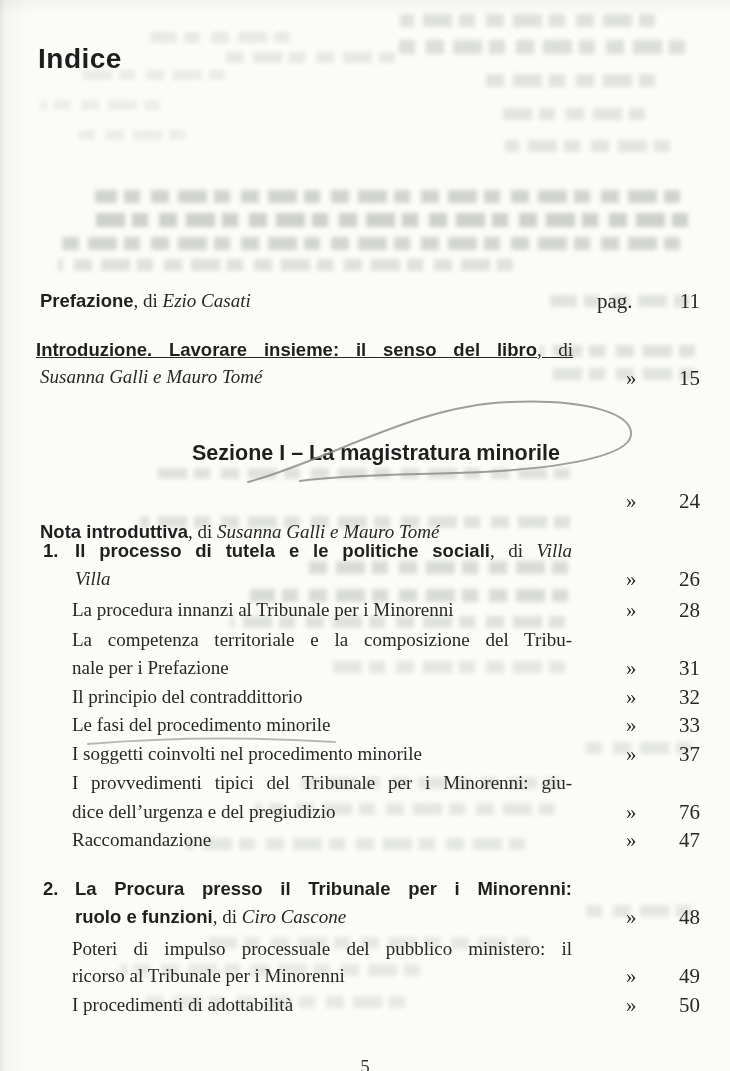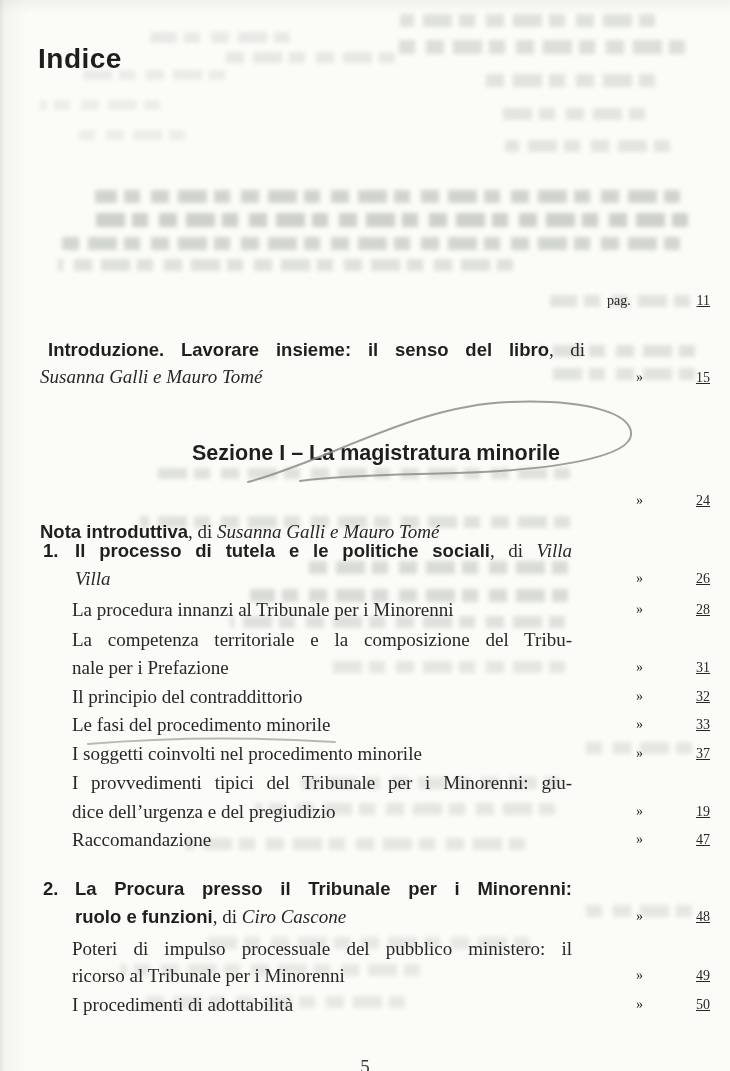--- a/index.html
+++ b/index.html
@@ -26,24 +26,24 @@
   .line.just{white-space:normal;text-align:justify;text-align-last:justify;}
   .bsans{font-family:"Liberation Sans", sans-serif;font-weight:bold;font-size:18.5px;color:#1f1f1f;}
   .ital{font-style:italic;}
   .heading{
     font-family:"Liberation Sans", sans-serif;font-weight:bold;
     font-size:21.5px;line-height:26px;color:#1f1f1f;
     width:680px;text-align:center;
   }
   .itemnum{font-family:"Liberation Sans", sans-serif;font-weight:bold;font-size:18.5px;color:#1f1f1f;line-height:24px;}
   
-  .ref{position:absolute;left:597px;width:103px;height:25px;font-size:14px;line-height:24px;color:#272727;margin-left:10px;}
+  .ref{position:absolute;left:597px;width:103px;height:25px;font-size:21px;line-height:24px;color:#272727;}
   .ref .mark{position:absolute;left:0;top:0;}
   .ref.g .mark{left:29px;}
-  .ref .num{position:absolute;right:0;top:0;width:42px;text-align:right;text-decoration:underline;}
+  .ref .num{position:absolute;right:0;top:0;width:42px;text-align:right;}
   
   .folio{left:0;top:1056px;width:730px;text-align:center;font-size:19px;color:#3a3a3a;}
   
   .ghost{
     position:absolute;z-index:1;border-radius:2px;
     background:repeating-linear-gradient(90deg,
       #98a096 0px 16px, transparent 16px 23px,
       #98a096 23px 52px, transparent 52px 61px,
       #98a096 61px 79px, transparent 79px 90px);
     filter:blur(2.2px);
@@ -84,26 +84,29 @@
   <div class="ghost" style="left:290px;top:777px;width:270px;height:12px;opacity:.22;"></div>
   <div class="ghost" style="left:255px;top:803px;width:300px;height:12px;opacity:.22;"></div>
   <div class="ghost" style="left:185px;top:838px;width:340px;height:12px;opacity:.22;"></div>
   <div class="ghost" style="left:580px;top:905px;width:112px;height:12px;opacity:.22;"></div>
   <div class="ghost" style="left:200px;top:937px;width:330px;height:12px;opacity:.20;"></div>
   <div class="ghost" style="left:120px;top:964px;width:300px;height:12px;opacity:.20;"></div>
   <div class="ghost" style="left:145px;top:996px;width:260px;height:12px;opacity:.20;"></div>
 
   <div class="abs txt title" style="left:38px;top:14px;margin-top:29px;">Indice</div>
 
+  <div class="abs txt line" style="left:40px;top:289px;">
+    <span class="bsans">Prefazione</span><span>, di </span><span class="ital">Ezio Casati</span>
+  </div>
   <div class="abs txt ref" style="top:289px;">
     <span class="mark">pag.</span>
     <span class="num">11</span>
   </div>
 
-  <div class="abs txt line just" style="left:48px;top:338px;width:537px;">
+  <div class="abs txt line just" style="left:36px;top:338px;width:537px;text-decoration:underline;">
     <span class="bsans">Introduzione. Lavorare insieme: il senso del libro</span><span>, di</span>
   </div>
   <div class="abs txt line ital" style="left:40px;top:365px;">Susanna Galli e Mauro Tomé</div>
   <div class="abs txt ref g" style="top:366px;">
     <span class="mark">»</span>
     <span class="num">15</span>
   </div>
 
   <div class="abs txt heading" style="left:0px;top:440px;padding-left:36px;">Sezione I – La magistratura minorile</div>
 
@@ -153,21 +156,21 @@
   <div class="abs txt line" style="left:72px;top:742px;">I soggetti coinvolti nel procedimento minorile</div>
   <div class="abs txt ref g" style="top:742px;">
     <span class="mark">»</span>
     <span class="num">37</span>
   </div>
 
   <div class="abs txt line just" style="left:72px;top:771px;width:500px;">I provvedimenti tipici del Tribunale per i Minorenni: giu-</div>
   <div class="abs txt line" style="left:72px;top:800px;">dice dell’urgenza e del pregiudizio</div>
   <div class="abs txt ref g" style="top:800px;">
     <span class="mark">»</span>
-    <span class="num">19</span>
+    <span class="num">76</span>
   </div>
 
   <div class="abs txt line" style="left:72px;top:828px;">Raccomandazione</div>
   <div class="abs txt ref g" style="top:828px;">
     <span class="mark">»</span>
     <span class="num">47</span>
   </div>
 
   <div class="abs txt itemnum" style="left:43px;top:877px;">2.</div>
   <div class="abs txt line just" style="left:75px;top:877px;width:497px;">

